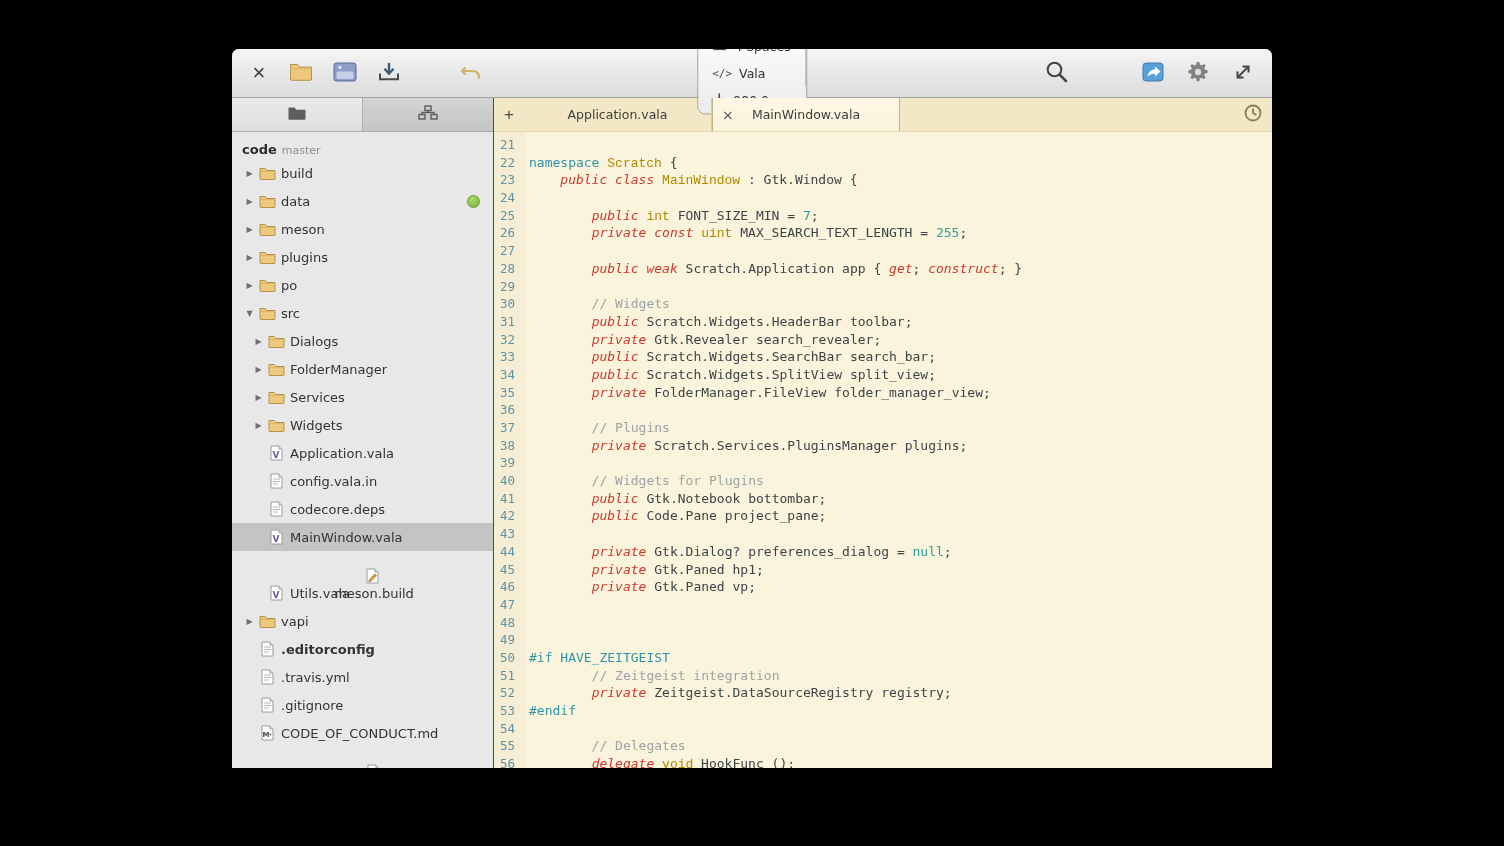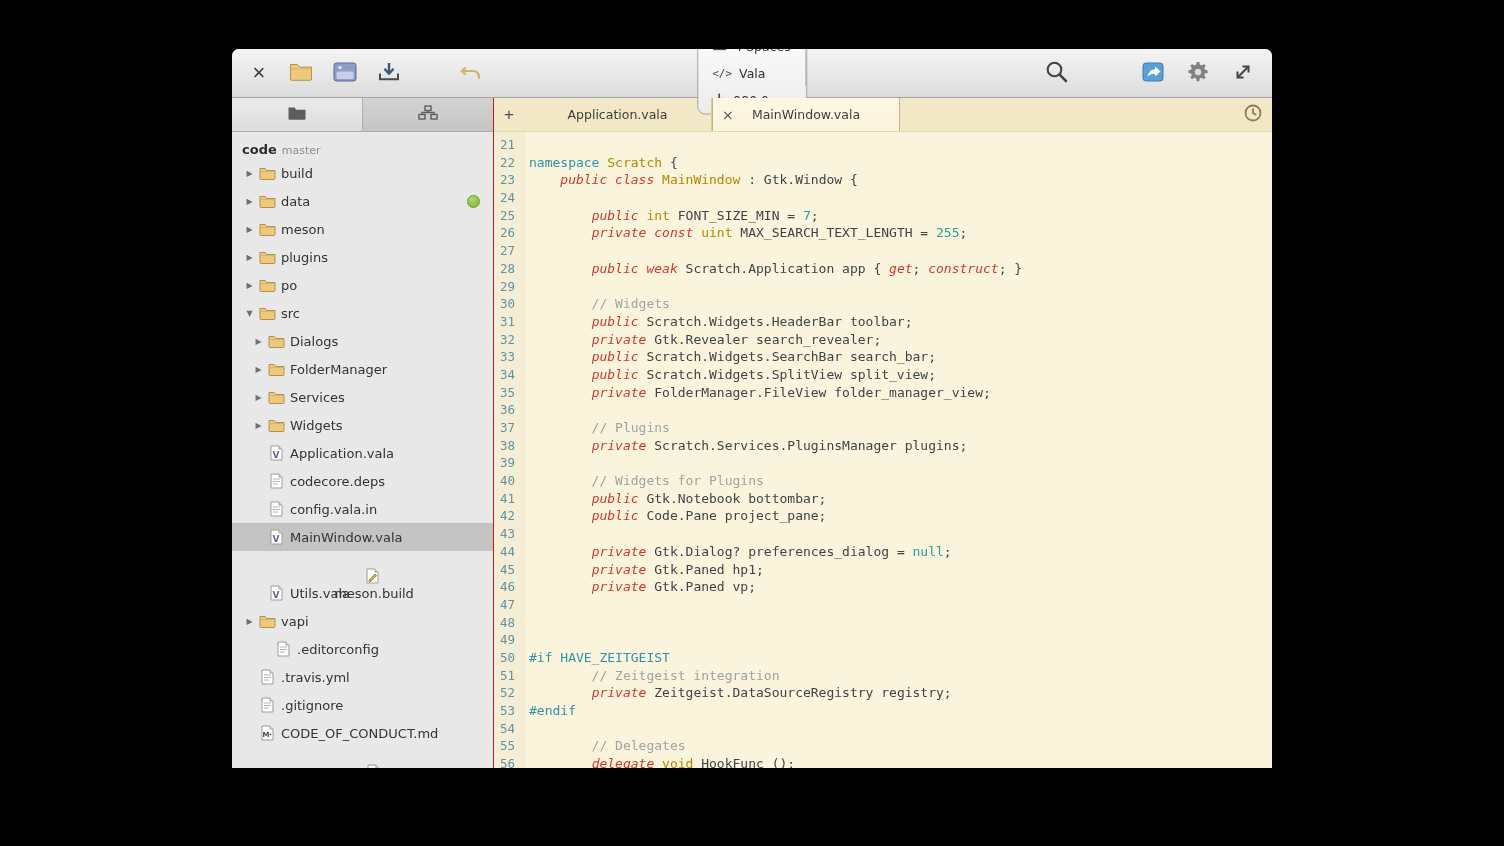--- a/index.html
+++ b/index.html
@@ -68,21 +68,21 @@
   .history-btn{margin-left:auto;width:38px;flex:0 0 38px;background:none;border:none;
                display:flex;align-items:center;justify-content:center;cursor:pointer;}
   .code-area{flex:1;overflow:hidden;font-family:"DejaVu Sans Mono","Liberation Mono",monospace;
              font-size:13px;line-height:17.7px;padding-top:4px;box-sizing:border-box;
              background:linear-gradient(90deg,#f6eed4 0,#f6eed4 32px,#fbf4dc 32px);}
   .cl{display:flex;height:17.7px;white-space:pre;}
   .ln{width:27px;flex:0 0 27px;text-align:center;padding-right:5px;color:#5f93a4;
       font-size:12.5px;user-select:none;}
   .lc{padding-left:3px;color:#3d4447;}
   .tk-k{color:#cb382f;font-style:italic;}   
-  .tk-t{color:#b08800;}   
+  .tk-t{color:#b08800;font-family:Liberation Mono, monospace;}   
   .tk-n{color:#28a19a;}   
   .tk-p{color:#2f93a8;}   
   .tk-c{color:#9ba4a4;}   
   .tk-x{color:#3d4447;}   
 </style>
 </head>
 <body>
 
 <div class="window">
 
@@ -334,33 +334,33 @@
           </div>
           <div class="tree-row" style="padding-left: 19px;">
             <span class="tri"></span>
             <span class="ticon">
               <svg width="13" height="16" viewBox="0 0 13 16">
                 <path d="M1 1h8l3 3v11H1z" fill="#fff" stroke="#9c9c9c"></path>
                 <path d="M9 1v3h3" fill="#e8e8e8" stroke="#9c9c9c"></path>
                 <path d="M3 6h7M3 8.5h7M3 11h5" stroke="#b5b5b5"></path>
               </svg>
             </span>
+            <span class="tlabel">config.vala.in</span>
+          </div>
+          <div class="tree-row" style="padding-left: 19px;">
+            <span class="tri"></span>
+            <span class="ticon">
+              <svg width="13" height="16" viewBox="0 0 13 16">
+                <path d="M1 1h8l3 3v11H1z" fill="#fff" stroke="#9c9c9c"></path>
+                <path d="M9 1v3h3" fill="#e8e8e8" stroke="#9c9c9c"></path>
+                <path d="M3 6h7M3 8.5h7M3 11h5" stroke="#b5b5b5"></path>
+              </svg>
+            </span>
             <span class="tlabel">codecore.deps</span>
           </div>
-          <div class="tree-row" style="padding-left: 19px;">
-            <span class="tri"></span>
-            <span class="ticon">
-              <svg width="13" height="16" viewBox="0 0 13 16">
-                <path d="M1 1h8l3 3v11H1z" fill="#fff" stroke="#9c9c9c"></path>
-                <path d="M9 1v3h3" fill="#e8e8e8" stroke="#9c9c9c"></path>
-                <path d="M3 6h7M3 8.5h7M3 11h5" stroke="#b5b5b5"></path>
-              </svg>
-            </span>
-            <span class="tlabel">config.vala.in</span>
-          </div>
           <div class="tree-row selected" style="padding-left: 19px;">
             <span class="tri"></span>
             <span class="ticon">
               <svg width="13" height="16" viewBox="0 0 13 16">
                 <path d="M1 1h8l3 3v11H1z" fill="#fff" stroke="#9c9c9c"></path>
                 <path d="M9 1v3h3" fill="#e8e8e8" stroke="#9c9c9c"></path>
                 <text x="6" y="12.5" font-size="9" font-weight="bold" text-anchor="middle" fill="#6b5ca5" font-family="DejaVu Sans">V</text>
               </svg>
             </span>
             <span class="tlabel">MainWindow.vala</span>
@@ -390,21 +390,21 @@
           <div class="tree-row" style="padding-left: 10px;">
             <span class="tri">▶</span>
             <span class="ticon">
               <svg width="17" height="14" viewBox="0 0 17 14">
                 <path d="M1 2.5h5.2l1.6 2H16v8a1 1 0 0 1-1 1H2a1 1 0 0 1-1-1z" fill="#eec97c" stroke="#b2914c"></path>
                 <path d="M1 5.6h15" stroke="#d9b468" fill="none"></path>
               </svg>
             </span>
             <span class="tlabel">vapi</span>
           </div>
-          <div class="tree-row" style="padding-left: 26px;">
+          <div class="tree-row" style="padding-left: 10px; font-weight: bold;">
             <span class="tri"></span>
             <span class="ticon">
               <svg width="13" height="16" viewBox="0 0 13 16">
                 <path d="M1 1h8l3 3v11H1z" fill="#fff" stroke="#9c9c9c"></path>
                 <path d="M9 1v3h3" fill="#e8e8e8" stroke="#9c9c9c"></path>
                 <path d="M3 6h7M3 8.5h7M3 11h5" stroke="#b5b5b5"></path>
               </svg>
             </span>
             <span class="tlabel">.editorconfig</span>
           </div>

